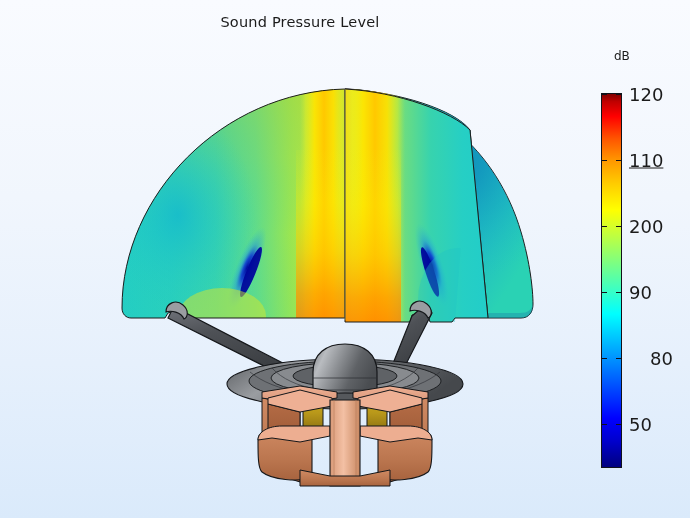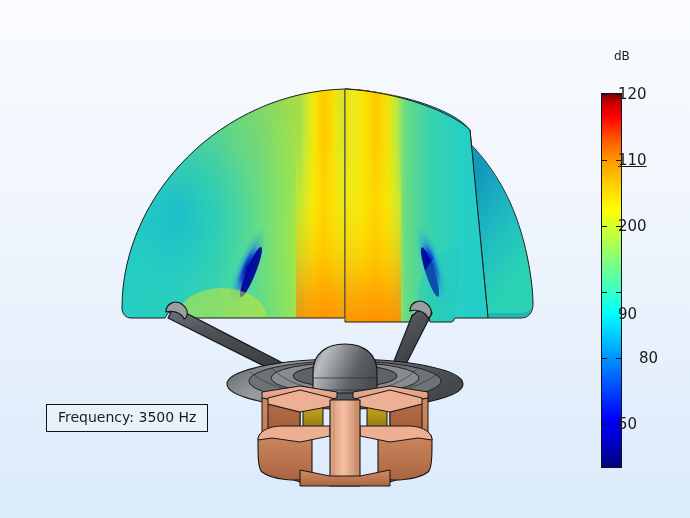--- a/index.html
+++ b/index.html
@@ -73,22 +73,22 @@
   .cb-tick-left, .cb-tick-right {
     position: absolute;
     width: 6px;
     height: 1px;
     background: #111118;
   }
   .cb-tick-left { left: 3px; }
   .cb-tick-right { left: 18px; }
   .cb-label {
     position: absolute;
-    left: 20px;
-    font-size: 15px;
+    left: 31px;
+    font-size: 18px;
     color: #1b1b1b;
     transform: translateY(-50%);
     white-space: nowrap;
   }
 
   
   #frequency-annotation {
     position: absolute;
     left: 46px;
     top: 404px;
@@ -108,20 +108,21 @@
     width: 600px;
     height: 518px;
   }
   #scene svg { display: block; }
 </style>
 </head>
 <body>
 
 <div id="app">
 
+  <div id="plot-title">Sound Pressure Level</div>
 
   <div id="scene">
     <svg width="600" height="518" viewBox="0 0 600 518" xmlns="http://www.w3.org/2000/svg">
       <defs>
 
         <linearGradient id="gradLeftCut" x1="1" y1="0" x2="0" y2="0">
           <stop offset="0%" stop-color="#f3ea18"></stop>
           <stop offset="10%" stop-color="#d9ee24"></stop>
           <stop offset="24%" stop-color="#a8e844"></stop>
           <stop offset="40%" stop-color="#66dd85"></stop>
@@ -397,26 +398,25 @@
     <div class="cb-tick-left" style="top:115px;"></div>
     <div class="cb-tick-right" style="top:115px;"></div>
     <div class="cb-label" style="top:115px;text-decoration:underline;">110</div>
 
     <div class="cb-tick-left" style="top:181px;"></div>
     <div class="cb-tick-right" style="top:181px;"></div>
     <div class="cb-label" style="top:181px;">200</div>
 
     <div class="cb-tick-left" style="top:247px;"></div>
     <div class="cb-tick-right" style="top:247px;"></div>
-    <div class="cb-label" style="top:247px;margin-top:22px;">90</div>
+    <div class="cb-label" style="top:247px;">90</div>
 
     <div class="cb-tick-left" style="top:313px;"></div>
     <div class="cb-tick-right" style="top:313px;"></div>
     <div class="cb-label" style="top:313px;margin-left:21px;">80</div>
 
     <div class="cb-tick-left" style="top:379px;"></div>
     <div class="cb-tick-right" style="top:379px;"></div>
     <div class="cb-label" style="top:379px;">50</div>
   </div>
 
-  <div id="frequency-annotation">Frequency: 3500 Hz</div>
 
 </div>
 
 </body></html>

